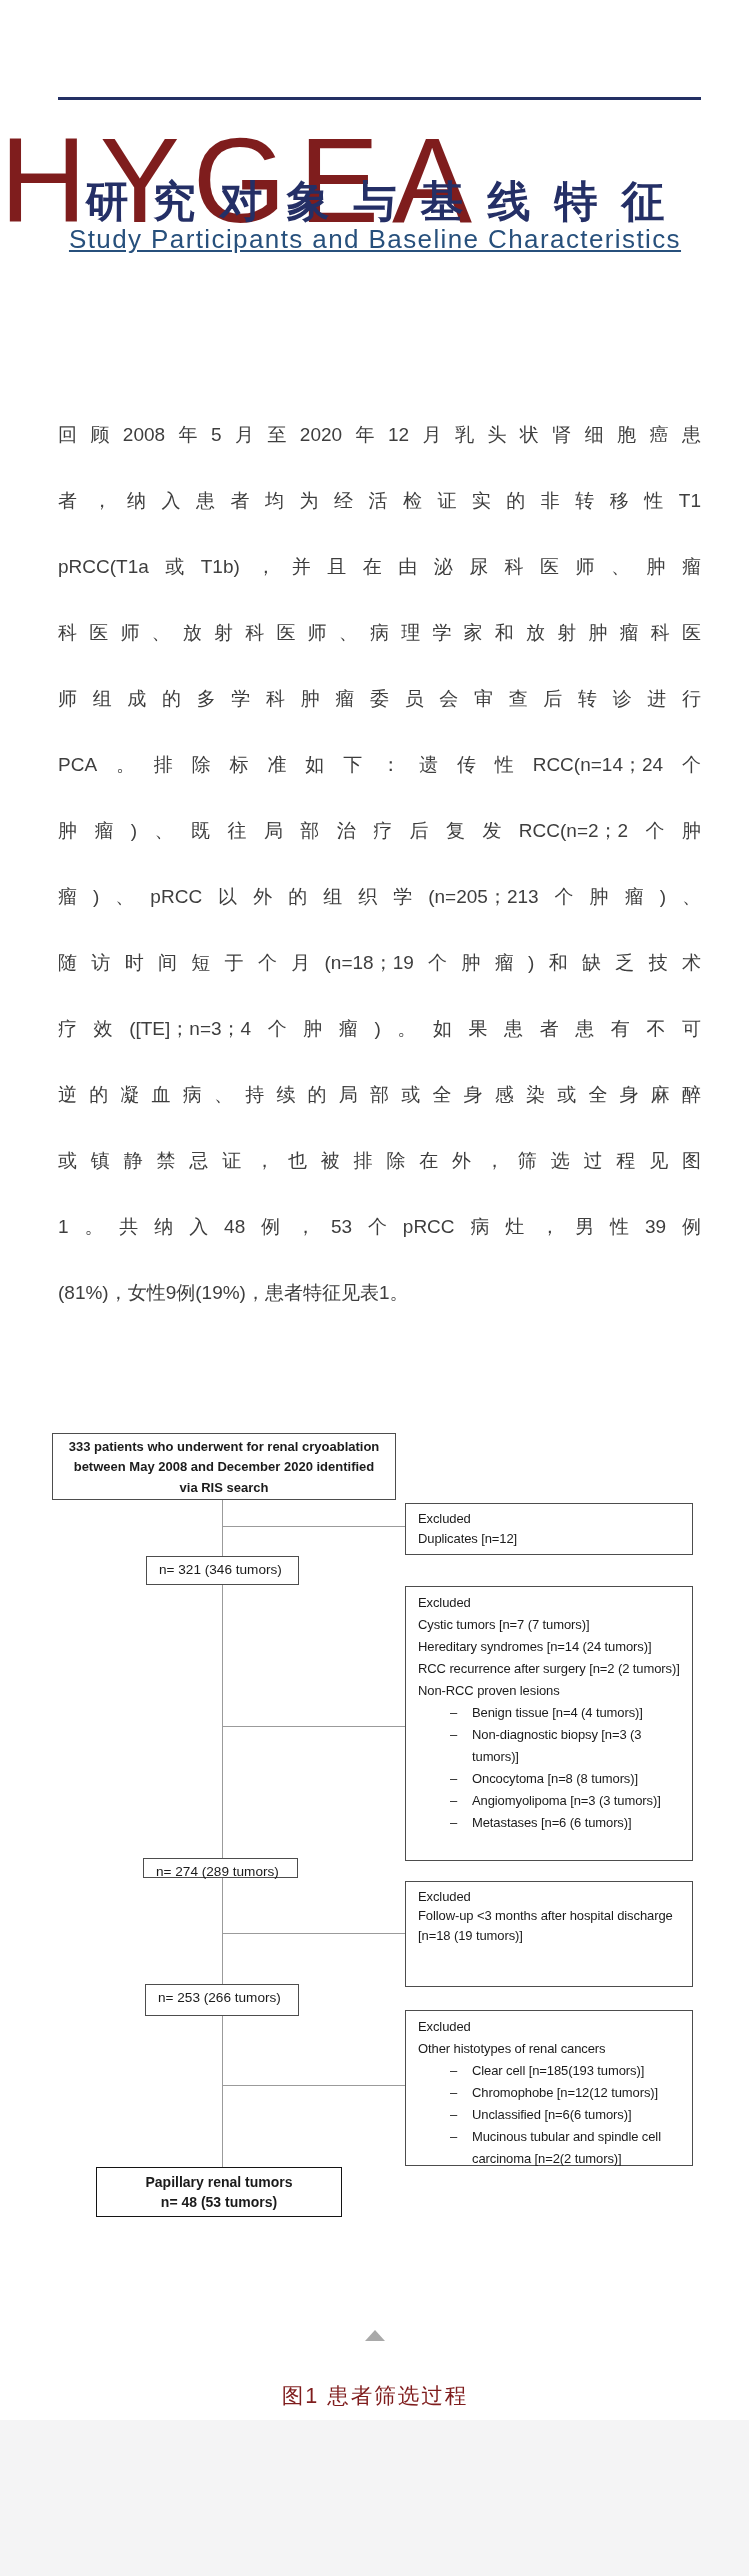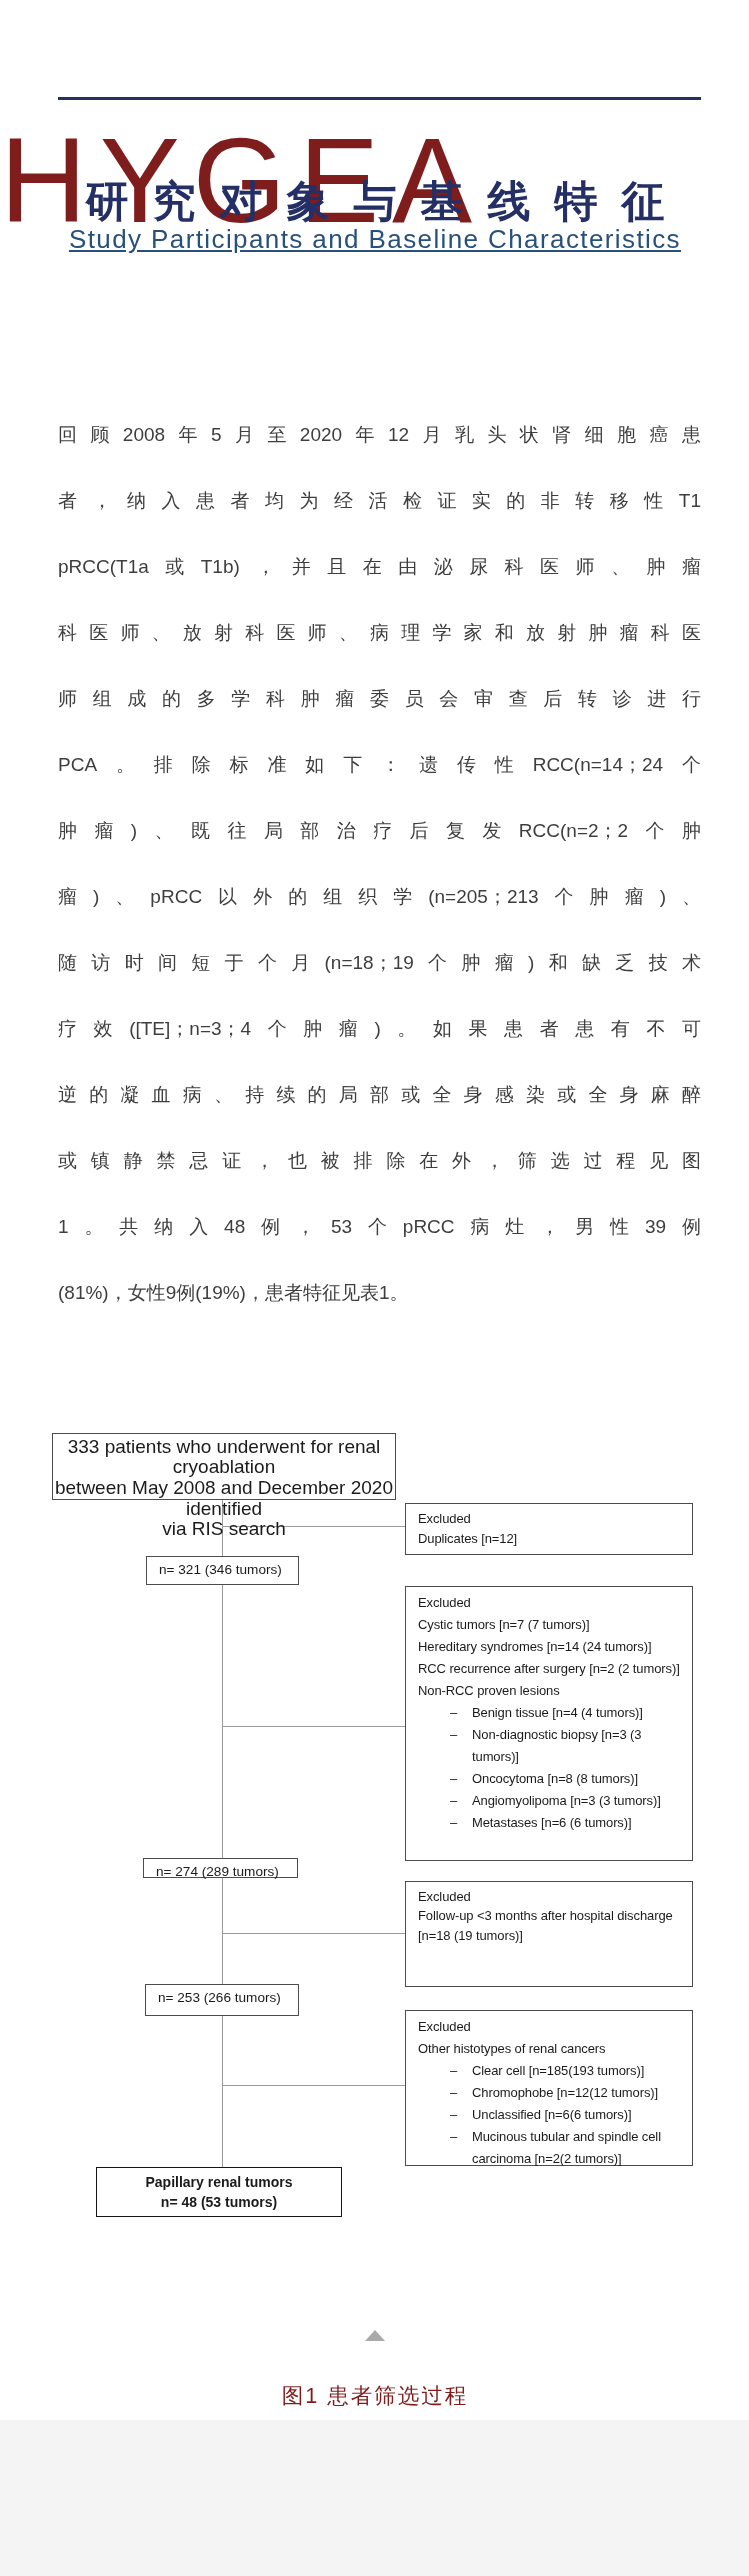--- a/index.html
+++ b/index.html
@@ -72,21 +72,21 @@
     background: #ffffff;
     border: 0.9px solid #4d4d4d;
     color: #1b1b1b;
     font-size: 13px;
     box-sizing: border-box;
   }
   .fc-box1 {
     left: 52px; top: 1433px; width: 344px; height: 67px;
     text-align: center; padding-top: 2.8px;
   }
-  .fc-box1 .fcb1-line { line-height: 20.6px; font-size: 19px; }
+  .fc-box1 .fcb1-line { line-height: 20.6px; font-size: 13px; font-weight: bold; }
 
   .fc-nbox {
     line-height: 26px; padding-left: 12px; font-size: 13.6px;
   }
   .fc-n321 { left: 146px; top: 1556px; width: 153px; height: 29px; }
   .fc-n274 { left: 143px; top: 1858px; width: 155px; height: 20px; }
   .fc-n253 { left: 145px; top: 1984px; width: 154px; height: 32px; }
 
   .fc-excl { padding: 4.7px 7.5px 0 12px; }
   .fc-excl1 { left: 405px; top: 1503px; width: 288px; height: 52px; }

